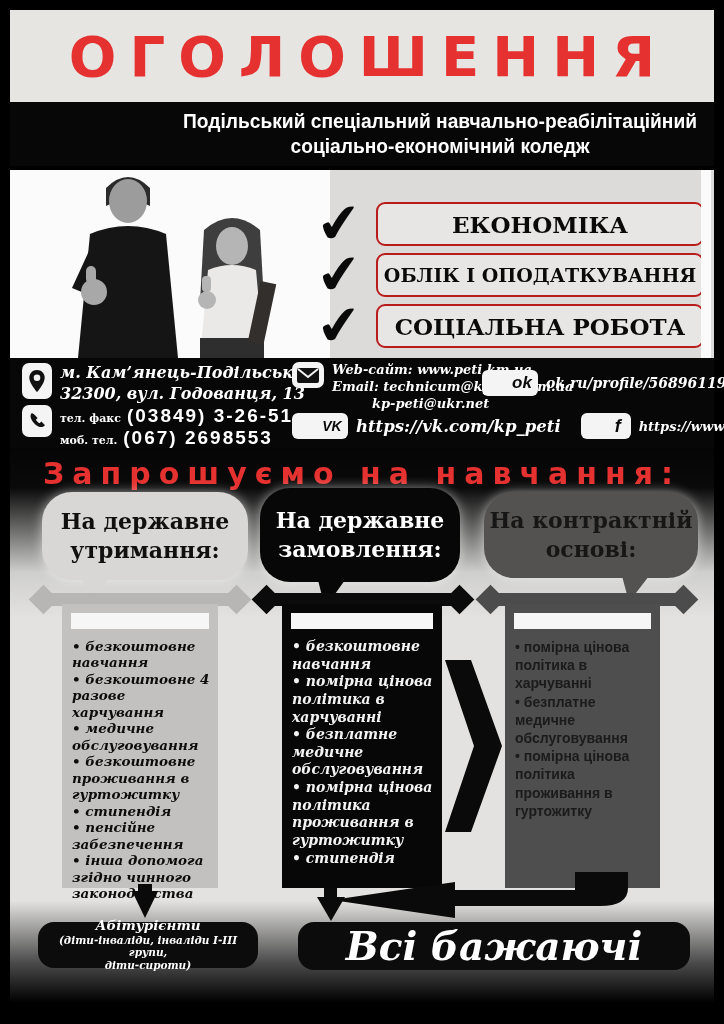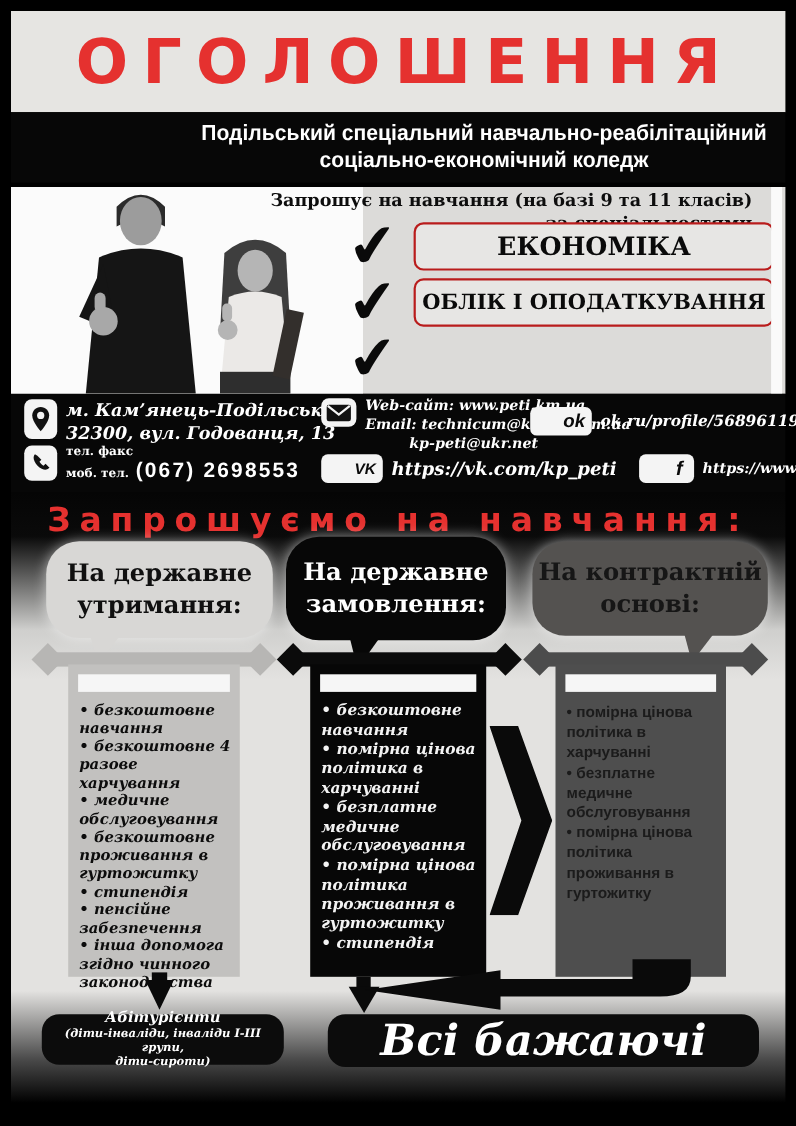--- a/index.html
+++ b/index.html
@@ -128,35 +128,32 @@
         <circle cx="84" cy="122" r="13" fill="#a8a8a8"></circle>
         <path d="M194,60 Q222,36 250,60 L254,132 L190,132 Z" fill="#3e3e3e"></path>
         <ellipse cx="222" cy="76" rx="16" ry="19" fill="#b5b5b5"></ellipse>
         <path d="M198,100 Q222,90 246,100 L254,188 L190,188 Z" fill="#ebe9e7"></path>
         <rect x="190" y="168" width="64" height="20" fill="#2e2e2e"></rect>
         <rect x="244" y="112" width="16" height="62" fill="#332f2c" transform="rotate(12 252 143)"></rect>
         <rect x="192" y="106" width="9" height="16" rx="4" fill="#b5b5b5"></rect>
         <circle cx="197" cy="130" r="9" fill="#b5b5b5"></circle>
       </svg>
     </div>
-    <div class="invite">
-      <div>Запрошує на навчання (на базі 9 та 11 класів)</div>
-      <div>за спеціальностями</div>
-    </div>
     <div class="spec-rows">
       <div class="spec-row">
         <span class="check">✔</span>
         <div class="spec-box">ЕКОНОМІКА</div>
       </div>
       <div class="spec-row">
         <span class="check">✔</span>
         <div class="spec-box">ОБЛІК І ОПОДАТКУВАННЯ</div>
       </div>
       <div class="spec-row">
         <span class="check">✔</span>
+        <div class="spec-box">СОЦІАЛЬНА РОБОТА</div>
       </div>
     </div>
     <div class="white-edge"></div>
   </div>
 
   <div class="band contact-band">
     <div class="crow" style="left:12px;top:5px;">
       <span class="tile t-pin">
         <svg width="22" height="28" viewBox="0 0 30 34">
           <path d="M15,2 C9,2 4.5,6.8 4.5,12.5 C4.5,20.5 15,32 15,32 S25.5,20.5 25.5,12.5 C25.5,6.8 21,2 15,2 Z" fill="#111"></path>
@@ -170,20 +167,21 @@
     </div>
     <div class="crow" style="left:12px;top:47px;">
       <span class="tile t-phone">
         <svg width="20" height="20" viewBox="0 0 26 26">
           <path d="M6.2,2.6 C4.4,4.4 4,7.4 5.8,11 c1.7,3.4 4.8,6.8 8.4,8.7 3.7,1.9 6.6,1.3 8.4,-0.5 l0.8,-0.8 -4.7,-4.7 -2.3,2.3 c-1.8,-1 -3.9,-3 -4.9,-4.7 l2.3,-2.3 -4.7,-4.7 Z" fill="#111"></path>
         </svg>
       </span>
       <div>
         <div class="phline">
           <span class="phlabel">тел. факс</span>
+          <span class="phnum">(03849) 3-26-51</span>
         </div>
         <div class="phline">
           <span class="phlabel">моб. тел.</span>
           <span class="phnum">(067) 2698553</span>
         </div>
       </div>
     </div>
     <div class="crow" style="left:282px;top:4px;">
       <span class="tile t-mail">
         <svg width="24" height="17" viewBox="0 0 24 17">

